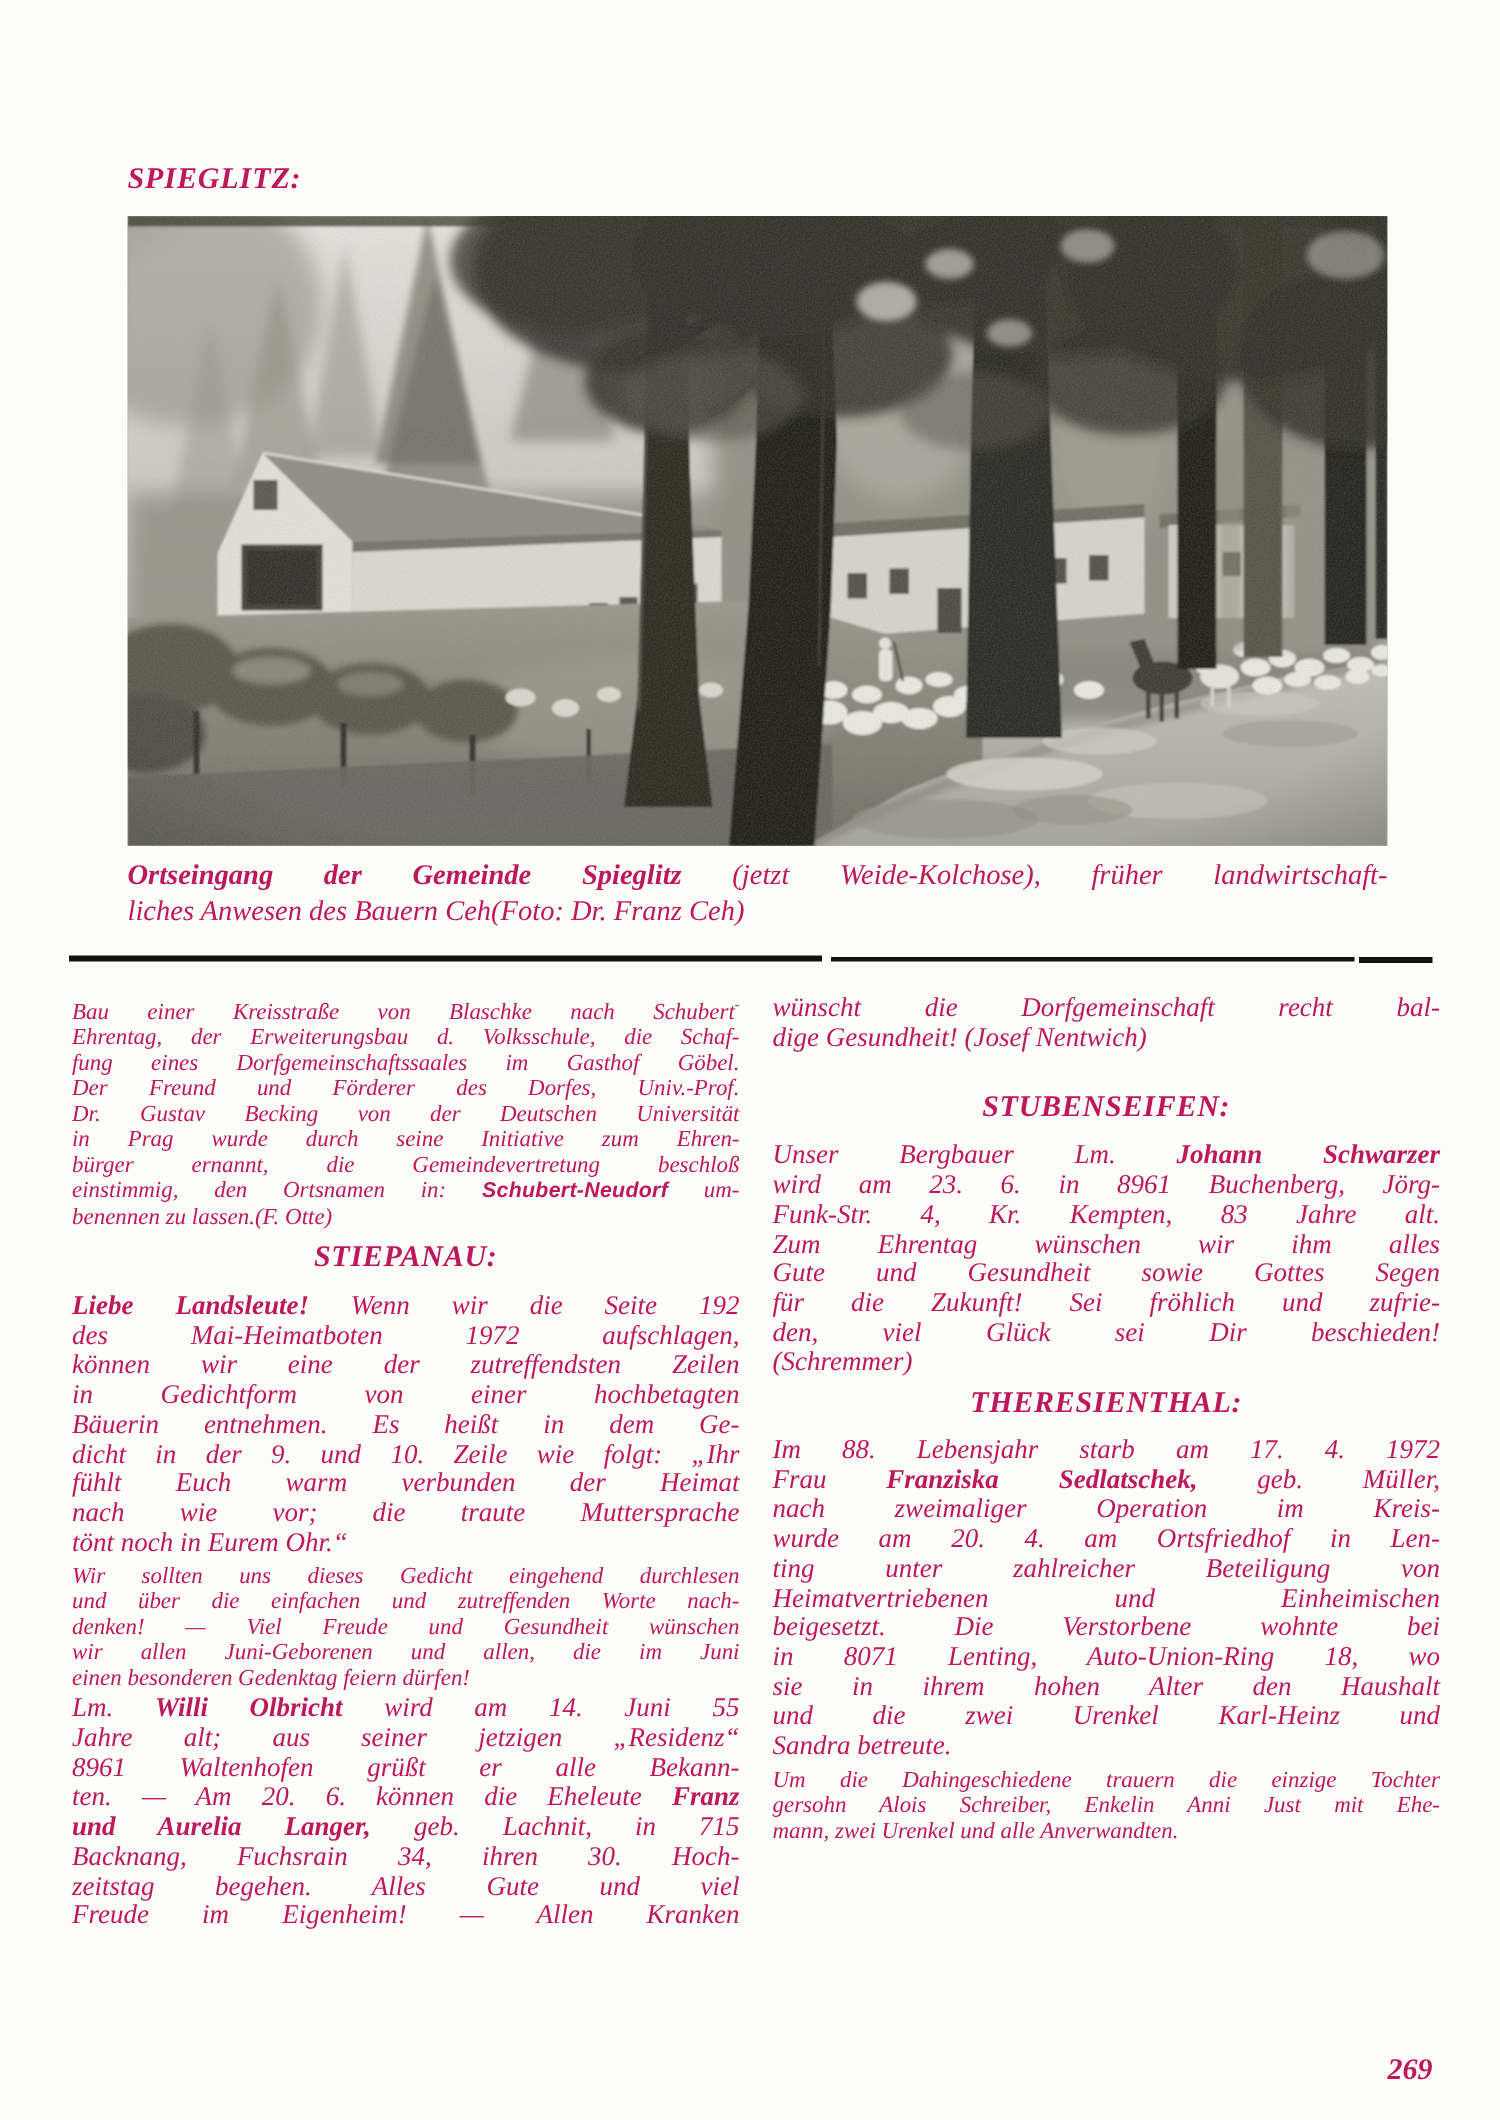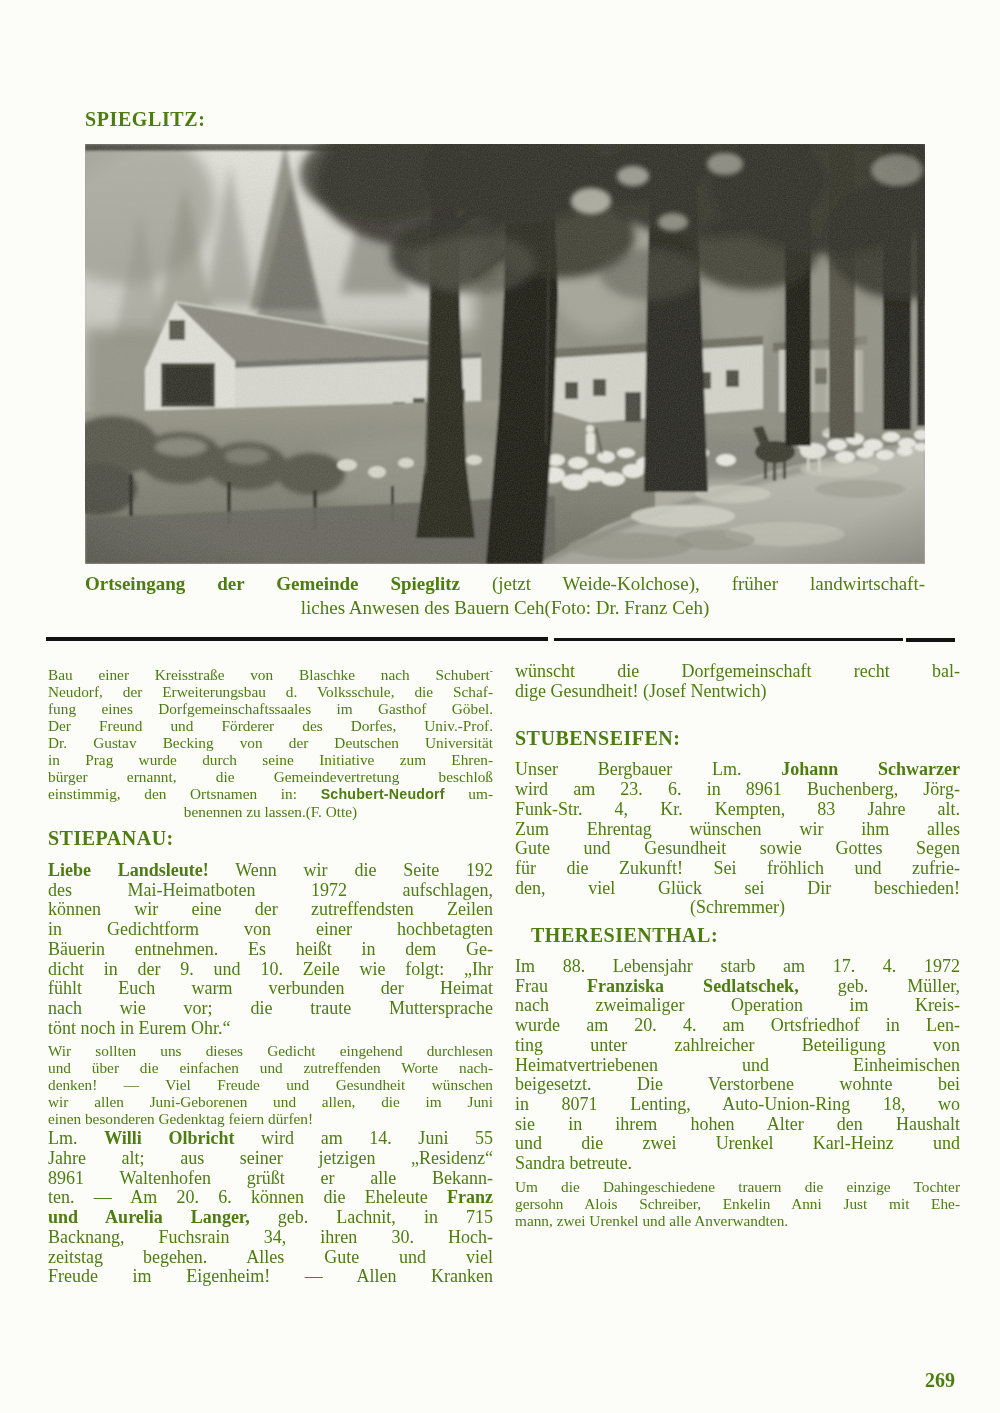--- a/index.html
+++ b/index.html
@@ -1,42 +1,42 @@
 <!DOCTYPE html>
 <html><head>
 <meta charset="utf-8">
 <style>
   html,body{margin:0;padding:0;background:#fcfcf9;}
   .page{position:relative;width:1000px;height:1413px;margin:0 auto;background:#fcfcf9;
-        font-family:"Liberation Serif",serif;color:#4d7c0f;overflow:hidden;}
+        font-family:"Liberation Serif",serif;color:#be185d;overflow:hidden;font-style:italic;}
   .place-head{position:absolute;left:85px;top:109px;margin:0;font-size:20px;line-height:21px;
         font-weight:700;letter-spacing:.6px;}
   .photo{position:absolute;left:85px;top:144px;width:840px;height:420px;margin:0;
         background:#b9b9b1;overflow:hidden;}
   .photo svg{display:block;width:100%;height:100%;}
   .caption{position:absolute;left:85px;top:572px;width:840px;font-size:19px;line-height:23.5px;}
   .rule{position:absolute;left:46px;top:637px;width:909px;height:5px;}
   .rule .seg{position:absolute;background:#121212;height:3.6px;}
   .rule .s1{left:0;top:0;width:502px;}
   .rule .s2{left:508px;top:.5px;width:349px;}
   .rule .s3{left:860px;top:1px;width:49px;}
   .col{position:absolute;top:662px;width:445px;font-size:18px;line-height:19.7px;}
   .col.left{left:48px;}
   .col.right{left:515px;}
   .col p{margin:0;}
-  .col h3{margin:0;font-size:20px;line-height:21px;font-weight:700;letter-spacing:.5px;}
+  .col h3{margin:0;font-size:20px;line-height:21px;font-weight:700;letter-spacing:.5px;text-align:center;}
   .col.left h3{margin:8px 0 12px;}
   .col.right h3.first{margin:27px 0 11px;}
   .col.right h3.second{margin:7px 16px 11px;}
   .small{font-size:15.3px;line-height:17px;}
   .col p.small{margin-top:4px;}
   .col p.body2{margin-top:2px;}
   .ln{display:block;text-align:justify;text-align-last:justify;}
   p:not(.cont) .ln:last-child, .caption .ln:last-child{text-align-last:left;}
-  .ln.split{display:flex;justify-content:center;}
+  .ln.split{display:flex;justify-content:flex-start;}
   sup{font-size:.62em;vertical-align:super;line-height:0;}
   b.sans{font-family:"Liberation Sans",sans-serif;font-size:.93em;letter-spacing:.2px;}
   .pagenum{position:absolute;top:1369px;left:850px;width:105px;text-align:right;
         font-size:20px;font-weight:700;}
 </style>
 </head>
 <body>
 
 <div class="page">
 
@@ -295,21 +295,21 @@
 
   <div class="rule">
     <span class="seg s1"></span>
     <span class="seg s2"></span>
     <span class="seg s3"></span>
   </div>
 
   <div class="col left">
     <p class="small">
         <span class="ln">Bau einer Kreisstraße von Blaschke nach Schubert<sup>-</sup></span>
-        <span class="ln">Neudorf, der Erweiterungsbau d. Volksschule, die Schaf-</span>
+        <span class="ln">Ehrentag, der Erweiterungsbau d. Volksschule, die Schaf-</span>
         <span class="ln">fung eines Dorfgemeinschaftssaales im Gasthof Göbel.</span>
         <span class="ln">Der Freund und Förderer des Dorfes, Univ.-Prof.</span>
         <span class="ln">Dr. Gustav Becking von der Deutschen Universität</span>
         <span class="ln">in Prag wurde durch seine Initiative zum Ehren-</span>
         <span class="ln">bürger ernannt, die Gemeindevertretung beschloß</span>
         <span class="ln">einstimmig, den Ortsnamen in: <b class="sans">Schubert-Neudorf</b> um-</span>
         <span class="ln split">
           <span>benennen zu lassen.</span>
           <span>(F. Otte)</span>
         </span>

